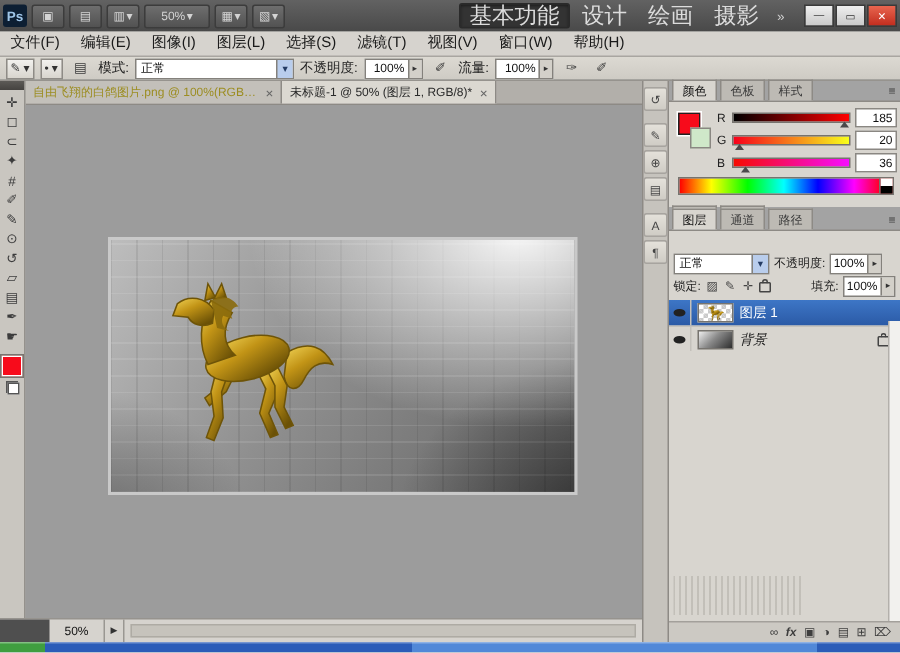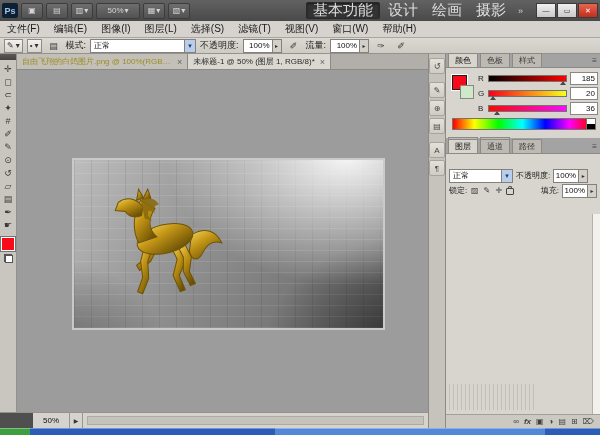--- a/index.html
+++ b/index.html
@@ -385,20 +385,41 @@
         <span class="mini-ico">✛</span>
         <span class="mini-lock"></span>
         <span class="lbl" style="margin-left:auto">填充:</span>
         <span class="spin">
           <span class="spin-val" style="width:22px">100%</span>
           <span class="spin-btn">▸</span>
         </span>
       </div>
     </div>
 
+    <div class="layer-list">
+      <div class="layer-row selected">
+        <span class="eye-cell">
+            <span class="eye"></span>
+          </span>
+        <span class="layer-thumb thumb-checker">
+          <svg viewBox="0 0 130 120" style="position:absolute;left:2px;top:0;width:18px;height:12px">
+              <use href="#horse"></use>
+            </svg>
+        </span>
+        <span class="layer-name">图层 1</span>
+      </div>
+      <div class="layer-row">
+        <span class="eye-cell">
+            <span class="eye"></span>
+          </span>
+        <span class="layer-thumb thumb-grad"></span>
+        <span class="layer-name italic">背景</span>
+        <span class="layer-lock-badge mini-lock"></span>
+      </div>
+    </div>
 
     <div class="panel-empty">
       <span class="wm"></span>
     </div>
     <div class="panel-scroll"></div>
 
     <div class="panel-footer">
       <span class="pf-ico">∞</span>
       <span class="pf-ico fx">fx</span>
       <span class="pf-ico">▣</span>

